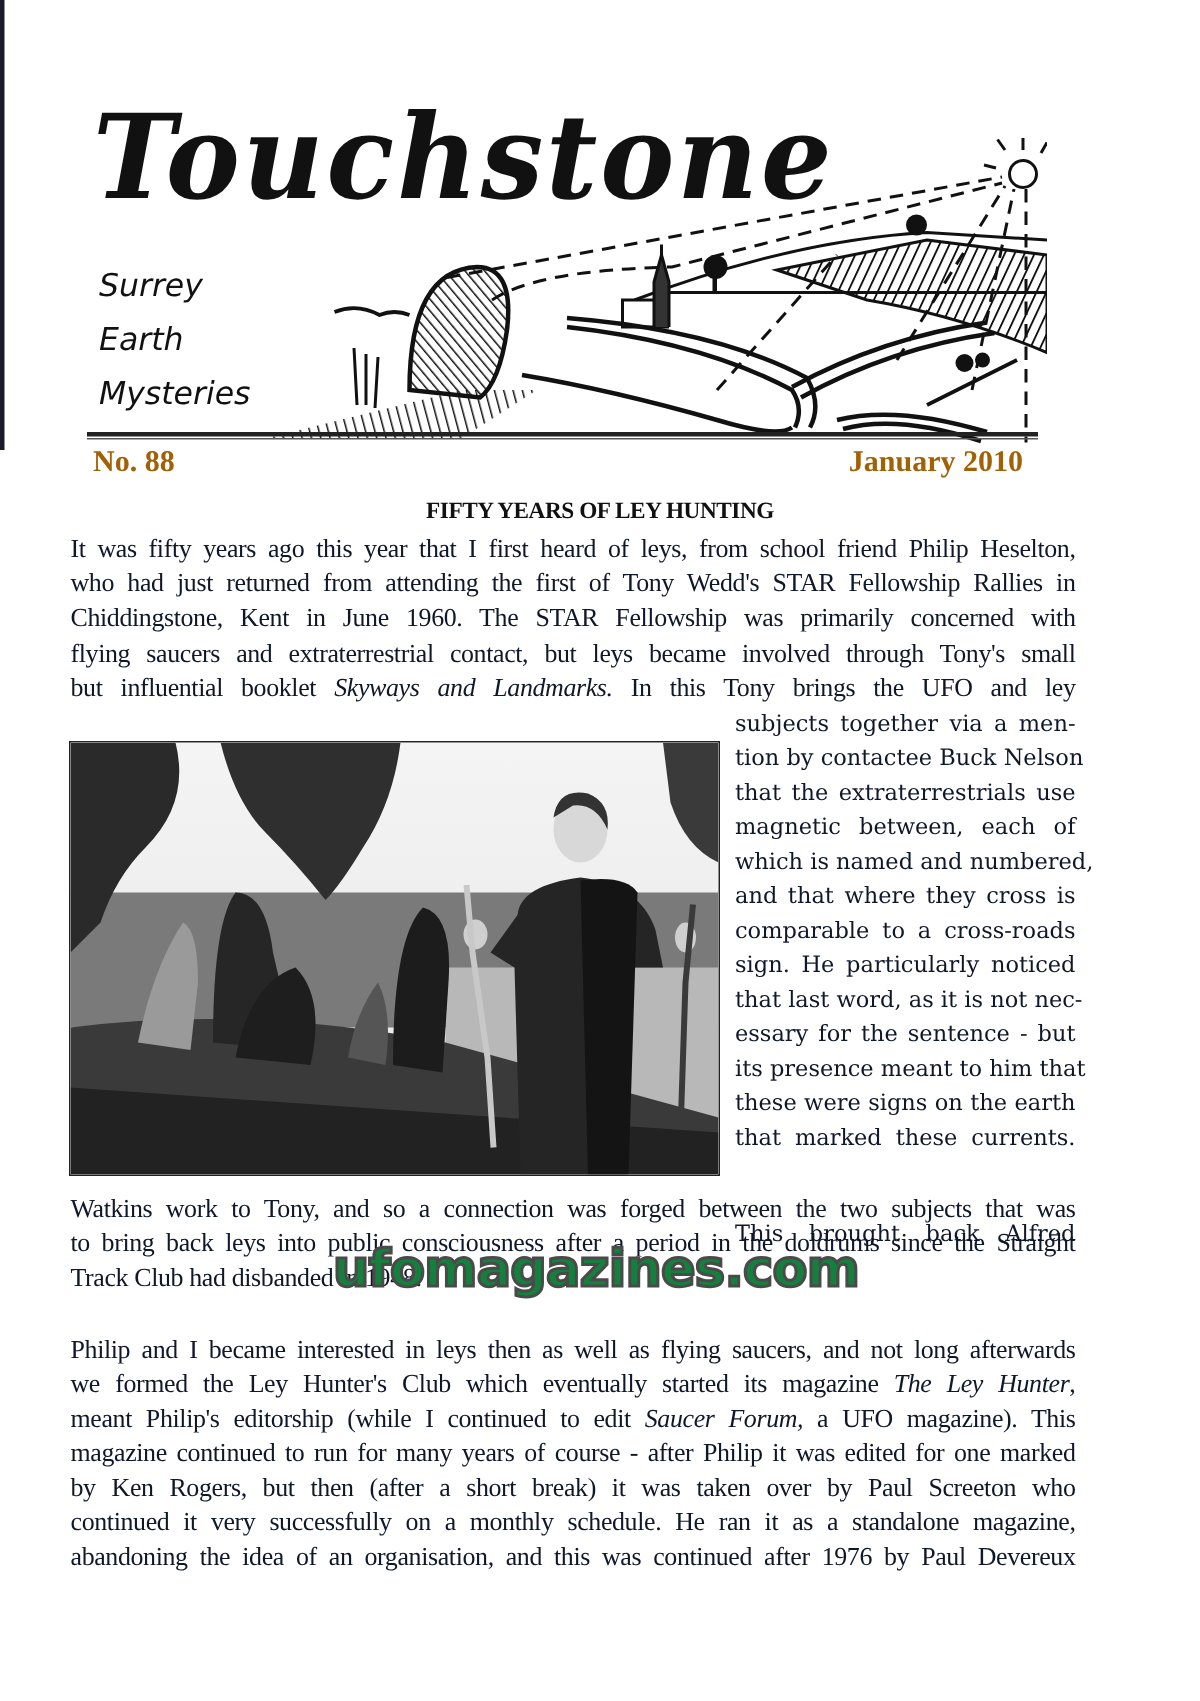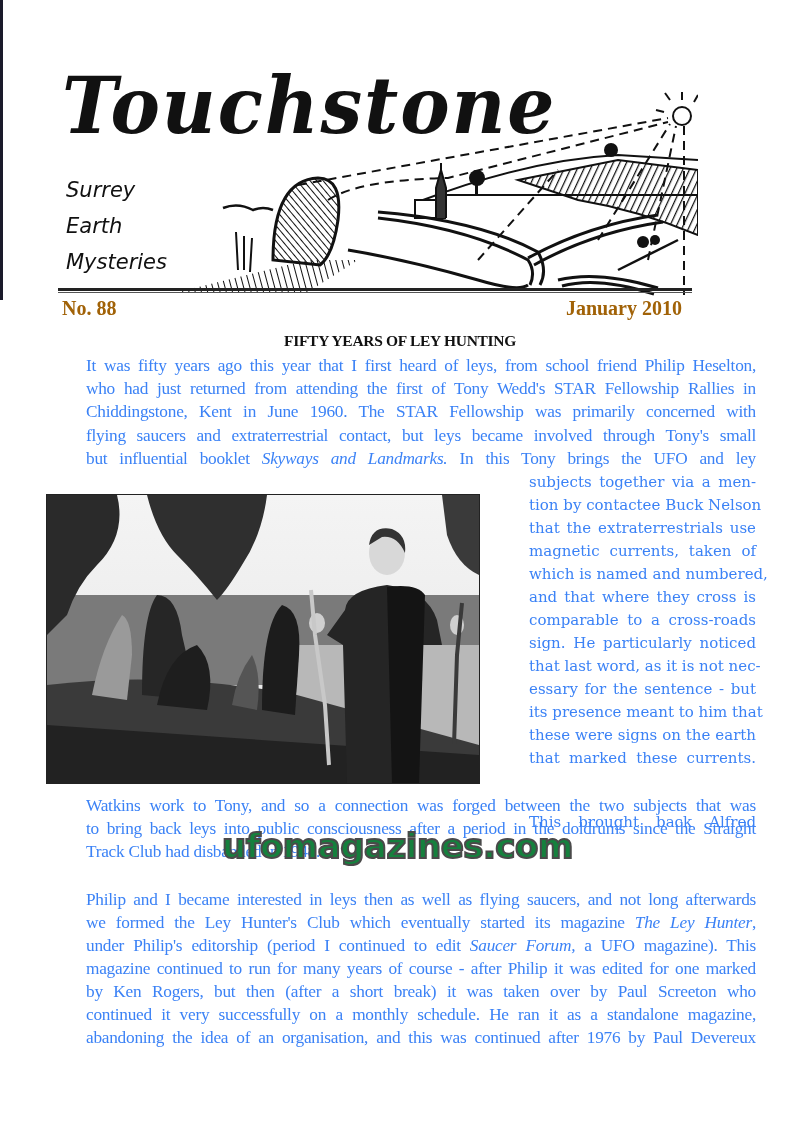--- a/index.html
+++ b/index.html
@@ -5,21 +5,21 @@
   html, body { margin: 0; padding: 0; background: #ffffff; }
   body { width: 800px; height: 1134px; position: relative; overflow: hidden; font-family: "Liberation Serif", serif; color: #141414; }
   .edge-left { position: absolute; left: 0; top: 0; width: 3px; height: 300px; background: #1a1a2a; }
   .masthead { position: absolute; left: 58px; top: 60px; width: 640px; height: 240px; }
   .mast-title { position: absolute; left: 4px; top: 0px; font-family: "DejaVu Serif", serif; font-size: 78px; font-weight: bold; letter-spacing: 2px; color: #111; font-style: italic; transform: scaleX(0.95); transform-origin: left; }
   .mast-sub { position: absolute; left: 8px; font-family: "DejaVu Sans", sans-serif; font-style: italic; font-size: 21px; color: #111; }
   .art { position: absolute; left: 0; top: 0; }
   .rule { position: absolute; left: 58px; width: 634px; background: #222; }
   .issue { position: absolute; top: 297px; font-family: "Liberation Serif", serif; font-weight: bold; font-size: 20px; color: #a16207; }
   .headline { position: absolute; left: 0; width: 800px; top: 332px; text-align: center; font-weight: bold; font-size: 15.5px; letter-spacing: -0.3px; color: #111; }
-  .line { position: absolute; font-size: 17.3px; line-height: 20px; white-space: nowrap; text-align: justify; text-align-last: justify; color: #3b82f6; letter-spacing: -0.25px; margin-left: 39px; }
+  .line { position: absolute; font-size: 17.3px; line-height: 20px; white-space: nowrap; text-align: justify; text-align-last: justify; color: #0f172a; letter-spacing: -0.25px; }
   .full { left: 47px; width: 670px; }
   .col { left: 490px; width: 227px; font-family: "DejaVu Serif", serif; font-size: 15px; letter-spacing: 0; }
   .photo { position: absolute; left: 46px; top: 494px; width: 432px; height: 288px; border: 1px solid #222; overflow: hidden; background: #eee; }
   .watermark { position: absolute; left: 222px; top: 826px; font-family: "DejaVu Sans", sans-serif; font-weight: bold; font-size: 34px; color: #15803d; -webkit-text-stroke: 2px #4a4a4a; letter-spacing: -0.5px; }
   i { font-style: italic; }
 </style>
 </head>
 <body>
 
 <div class="edge-left"></div>
@@ -114,21 +114,21 @@
 
 <div class="line full" style="top:356px">It was fifty years ago this year that I first heard of leys, from school friend Philip Heselton,</div>
 <div class="line full" style="top:379px">who had just returned from attending the first of Tony Wedd's STAR Fellowship Rallies in</div>
 <div class="line full" style="top:402px">Chiddingstone, Kent in June 1960.  The STAR Fellowship was primarily concerned with</div>
 <div class="line full" style="top:426px">flying saucers and extraterrestrial contact, but leys became involved through Tony's small</div>
 <div class="line full" style="top:449px"><span>but influential booklet </span><i>Skyways and Landmarks.</i><span> In this Tony brings the UFO and ley</span></div>
 
 <div class="line col" style="top:472px">subjects together via a men-</div>
 <div class="line col" style="top:495px">tion by contactee Buck Nelson</div>
 <div class="line col" style="top:518px">that the extraterrestrials use</div>
-<div class="line col" style="top:541px">magnetic currents, taken of</div>
+<div class="line col" style="top:541px">magnetic between, each of</div>
 <div class="line col" style="top:564px">which is named and numbered,</div>
 <div class="line col" style="top:587px">and that where they cross is</div>
 <div class="line col" style="top:610px">comparable to a cross-roads</div>
 <div class="line col" style="top:633px">sign.  He particularly noticed</div>
 <div class="line col" style="top:656px">that last word, as it is not nec-</div>
 <div class="line col" style="top:679px">essary for the sentence - but</div>
 <div class="line col" style="top:702px">its presence meant to him that</div>
 <div class="line col" style="top:725px">these were signs on the earth</div>
 <div class="line col" style="top:748px">that marked these currents.</div>
 <div class="line col" style="top:812px">This brought back Alfred</div>
@@ -174,17 +174,17 @@
 </div>
 
 <div class="line full" style="top:796px">Watkins work to Tony, and so a connection was forged between the two subjects that was</div>
 <div class="line full" style="top:819px">to bring back leys into public consciousness after a period in the doldrums since the Straight</div>
 <div class="line full" style="top:842px;text-align:left;text-align-last:left;">Track Club had disbanded in 1948.</div>
 
 <div class="watermark">ufomagazines.com</div>
 
 <div class="line full" style="top:890px">Philip and I became interested in leys then as well as flying saucers, and not long afterwards</div>
 <div class="line full" style="top:913px"><span>we formed the Ley Hunter's Club which eventually started its magazine </span><i>The Ley Hunter</i><span>,</span></div>
-<div class="line full" style="top:936px"><span>under Philip's editorship (period I continued to edit </span><i>Saucer Forum,</i><span> a UFO magazine).  This</span></div>
+<div class="line full" style="top:936px"><span>meant Philip's editorship (while I continued to edit </span><i>Saucer Forum,</i><span> a UFO magazine).  This</span></div>
 <div class="line full" style="top:959px">magazine continued to run for many years of course - after Philip it was edited for one marked</div>
 <div class="line full" style="top:982px">by Ken Rogers, but then (after a short break) it was taken over by Paul Screeton who</div>
 <div class="line full" style="top:1005px">continued it very successfully on a monthly schedule.  He ran it as a standalone magazine,</div>
 <div class="line full" style="top:1028px">abandoning the idea of an organisation, and this was continued after 1976 by Paul Devereux</div>
 
 </body></html>

